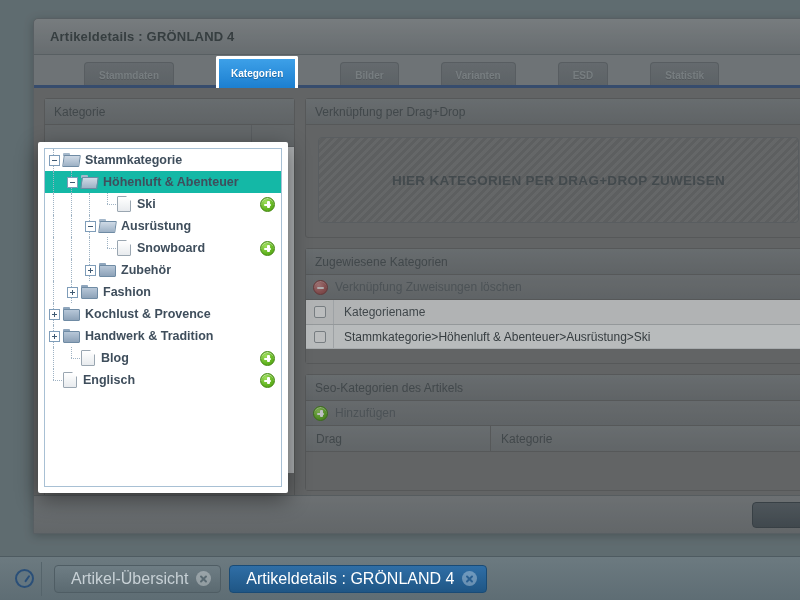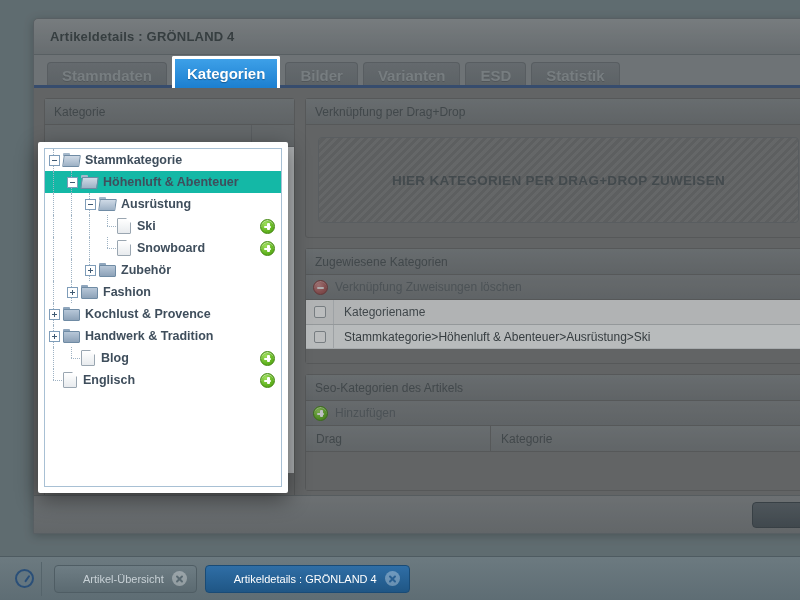--- a/index.html
+++ b/index.html
@@ -52,27 +52,28 @@
   .tabstrip::after {
     content:""; position:absolute; left:0; right:0; bottom:0;
     height:3px; background:#3d5a87;
   }
   .tab {
     position: relative;
     height: 26px;
     margin-right: 5px;
     padding: 0 14px;
     display: flex; align-items: center;
-    font-size: 15px; font-weight: bold;
+    font-size: 10px; font-weight: bold;
     color: #9aa0a3;
     background: linear-gradient(to bottom,#7f8488 0%, #73787c 100%);
     border-radius: 4px 4px 0 0;
     border: 1px solid #6d7276;
     border-bottom: none;
     text-shadow: 0 1px 0 rgba(0,0,0,.15);
+    margin-left: 37px;
   }
   .tab.active {
     color: #ffffff;
     background: linear-gradient(to bottom,#3da0e8 0%, #1c7fd0 100%);
     border: 3px solid #ffffff;
     border-bottom: none;
     height: 32px;
     padding: 0 12px;
     border-radius: 2px 2px 0 0;
     z-index: 3;
@@ -355,23 +356,23 @@
   }
   .gauge::after {
     content:""; position:absolute; left:7px; top:3px;
     width: 2px; height: 8px; background:#2a4f78;
     transform: rotate(35deg); transform-origin: bottom center;
     border-radius: 1px;
   }
   .tb-btn {
     height: 28px;
     display: flex; align-items: center; gap: 8px;
-    padding: 0 9px 0 28px;
+    padding: 0 9px 0 16px;
     border-radius: 4px;
-    font-size: 11px;
+    font-size: 16px;
     color: #c8d1d6;
     background: linear-gradient(to bottom,#6e7d84 0%, #5b6a71 100%);
     border: 1px solid #4f5d64;
   }
   .tb-btn.active {
     color: #ffffff;
     background: linear-gradient(to bottom,#2f6ea6 0%, #1f5685 100%);
     border: 1px solid #194b76;
   }
   .tb-close {
@@ -515,39 +516,39 @@
           <span class="ico-folder open">
             <span class="tabtop"></span>
             <span class="bodyf"></span>
           </span>
           <span class="lbl">Höhenluft &amp; Abenteuer</span>
           <span class="spacer"></span>
         </div>
         <div class="tnode">
           <span class="guide line"></span>
           <span class="guide line"></span>
+          <span class="guide line"></span>
+          <span class="guide elbow"></span>
+          <span class="ico-doc"></span>
+          <span class="lbl">Ski</span>
+          <span class="spacer"></span>
+          <span class="ico-plus"></span>
+        </div>
+        <div class="tnode">
+          <span class="guide line"></span>
+          <span class="guide line"></span>
           <span class="toggler">
             <span class="box"></span>
           </span>
           <span class="ico-folder open">
             <span class="tabtop"></span>
             <span class="bodyf"></span>
           </span>
           <span class="lbl">Ausrüstung</span>
           <span class="spacer"></span>
-        </div>
-        <div class="tnode">
-          <span class="guide line"></span>
-          <span class="guide line"></span>
-          <span class="guide line"></span>
-          <span class="guide elbow"></span>
-          <span class="ico-doc"></span>
-          <span class="lbl">Ski</span>
-          <span class="spacer"></span>
-          <span class="ico-plus"></span>
         </div>
         <div class="tnode">
           <span class="guide line"></span>
           <span class="guide line"></span>
           <span class="guide line"></span>
           <span class="guide elbow"></span>
           <span class="ico-doc"></span>
           <span class="lbl">Snowboard</span>
           <span class="spacer"></span>
           <span class="ico-plus"></span>

